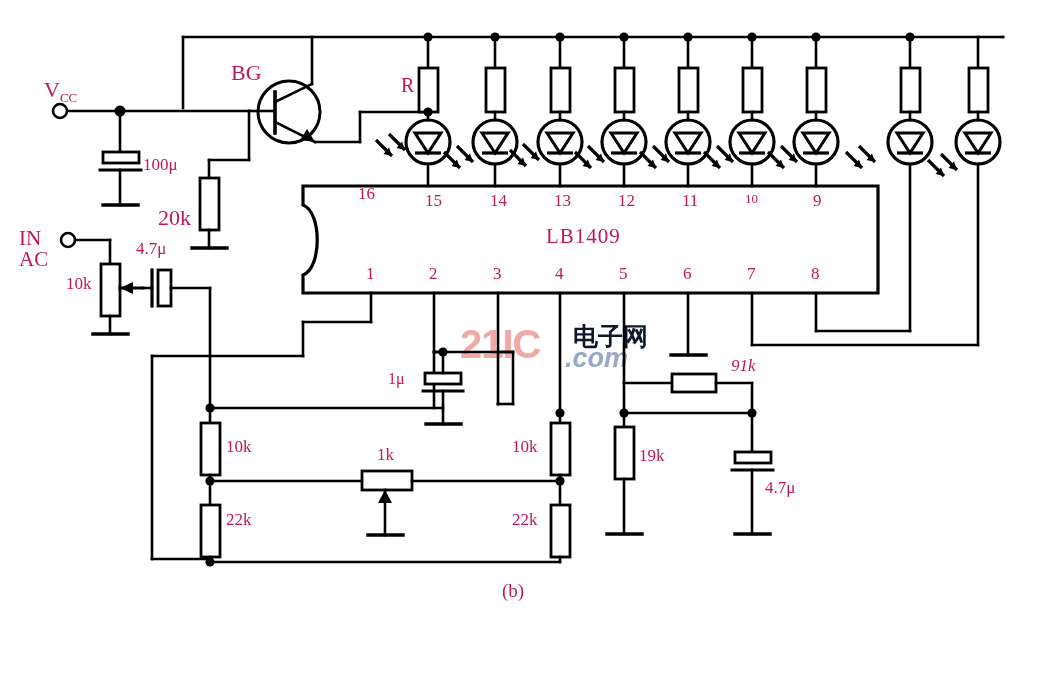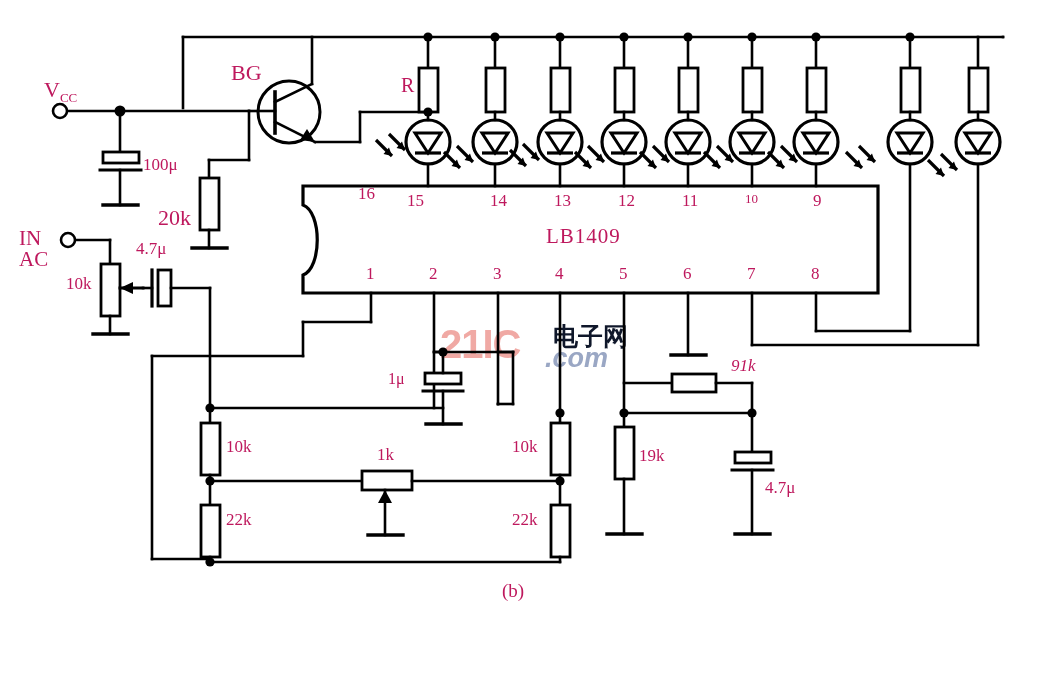--- a/index.html
+++ b/index.html
@@ -1,20 +1,20 @@
 <!DOCTYPE html>
 <html><head>
 <meta charset="utf-8">
 <style>
   html,body{margin:0;padding:0;background:#ffffff;}
   body{width:1039px;height:693px;font-family:"Liberation Serif",serif;overflow:hidden;}
   #stage{position:relative;width:1039px;height:693px;background:#fff;}
   svg{position:absolute;left:0;top:0;}
   .lbl{position:absolute;font-family:"Liberation Serif",serif;color:#be185d;white-space:nowrap;line-height:1;}
-  .wm{position:absolute;font-family:"Liberation Sans",sans-serif;font-weight:bold;white-space:nowrap;pointer-events:none;}
+  .wm{position:absolute;font-family:"Liberation Sans",sans-serif;font-weight:bold;white-space:nowrap;pointer-events:none;margin-left:20px;}
 </style>
 </head>
 <body>
 
 <div id="stage">
 
   <div class="wm" style="left:440px;top:322px;font-size:40px;color:#f0a9a4;letter-spacing:-1px;">21IC</div>
   <div class="wm" style="left:553px;top:320px;font-size:25px;color:#0f172a;font-family:'DejaVu Sans',sans-serif;">电子网</div>
   <div class="wm" style="left:545px;top:343px;font-size:27px;color:#9aa7c4;font-style:italic;">.com</div>
 
@@ -296,21 +296,21 @@
 
   <div class="lbl" style="left:136px;top:240px;font-size:17px;">4.7μ</div>
 
   <div class="lbl" style="left:231px;top:62px;font-size:22px;">BG</div>
 
   <div class="lbl" style="left:401px;top:75px;font-size:20px;">R</div>
 
   <div class="lbl" style="left:546px;top:226px;font-size:21px;letter-spacing:1px;">LB1409</div>
 
   <div class="lbl" style="left:358px;top:185px;font-size:17px;">16</div>
-  <div class="lbl" style="left:407px;top:192px;font-size:17px;">15</div>
+  <div class="lbl" style="left:425px;top:192px;font-size:17px;">15</div>
   <div class="lbl" style="left:490px;top:192px;font-size:17px;">14</div>
   <div class="lbl" style="left:554px;top:192px;font-size:17px;">13</div>
   <div class="lbl" style="left:618px;top:192px;font-size:17px;">12</div>
   <div class="lbl" style="left:682px;top:192px;font-size:17px;">11</div>
   <div class="lbl" style="left:745px;top:192px;font-size:13px;">10</div>
   <div class="lbl" style="left:813px;top:192px;font-size:17px;">9</div>
 
   <div class="lbl" style="left:366px;top:265px;font-size:17px;">1</div>
   <div class="lbl" style="left:429px;top:265px;font-size:17px;">2</div>
   <div class="lbl" style="left:493px;top:265px;font-size:17px;">3</div>

